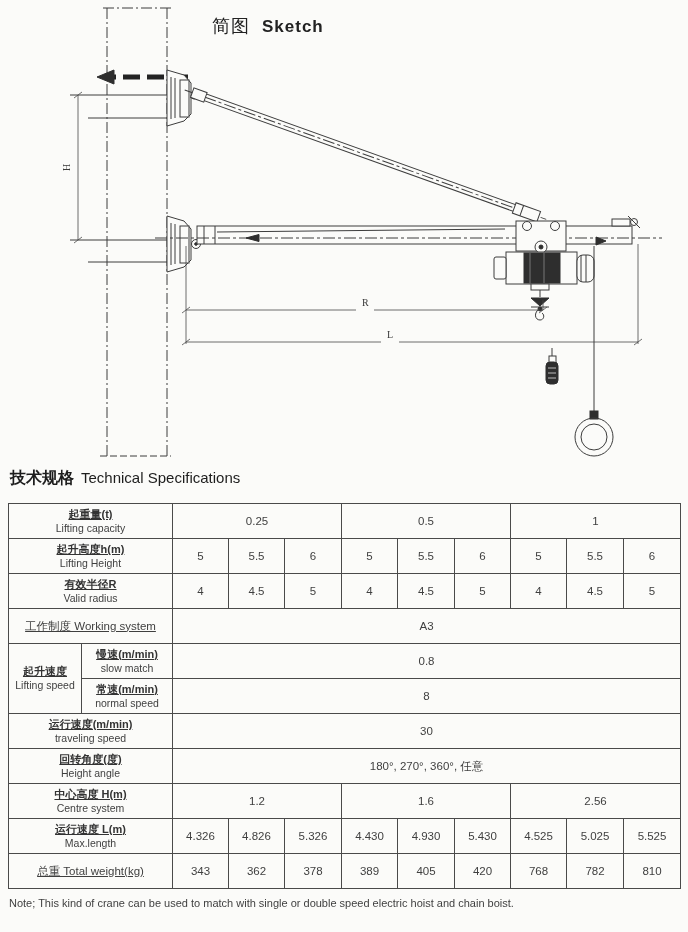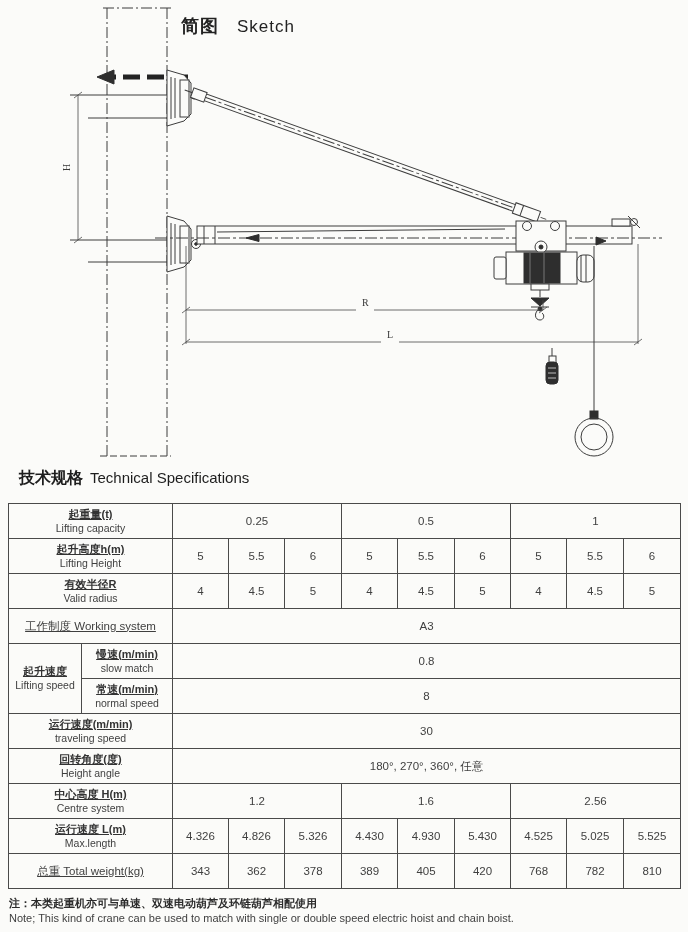--- a/index.html
+++ b/index.html
@@ -12,26 +12,26 @@
     overflow:hidden;
   }
   .page{position:absolute;inset:0;}
   
   .sketch-area{position:absolute;left:0;top:0;width:688px;height:462px;}
   .sketch-area svg{position:absolute;left:0;top:0;}
   .sketch-title{
     position:absolute;left:181px;top:14px;
     font-size:17px;letter-spacing:1px;color:#222;
   }
-  .sketch-title .zh{font-weight:700;font-size:18px;}
-  .sketch-title .en{font-weight:400;margin-left:18px;}
+  .sketch-title .zh{font-weight:400;font-size:18px;margin-left:31px;}
+  .sketch-title .en{font-weight:700;margin-left:12px;}
   
   .specs-title{
     position:absolute;left:10px;top:468px;
-    font-size:15px;color:#1d1d1d;margin-left:9px;
+    font-size:15px;color:#1d1d1d;
   }
   .specs-title .zh{font-weight:700;font-size:16px;}
   .specs-title .en{font-weight:500;margin-left:7px;}
   
   .spec-table{
     position:absolute;left:8px;top:503px;
     width:672px;border-collapse:collapse;table-layout:fixed;
   }
   .spec-table td,.spec-table th{
     border:1px solid #4a4a4a;
@@ -335,17 +335,16 @@
       <td>405</td>
       <td>420</td>
       <td>768</td>
       <td>782</td>
       <td>810</td>
     </tr>
   </tbody>
     </table>
 
   <div class="note">
-    <div class="zh">注：本类起重机亦可与单速、双速电动葫芦及环链葫芦相配使用</div>
     <div class="en">Note; This kind of crane can be used to match with single or double speed electric hoist and chain boist.</div>
   </div>
 
 </div>
 
 </body></html>

